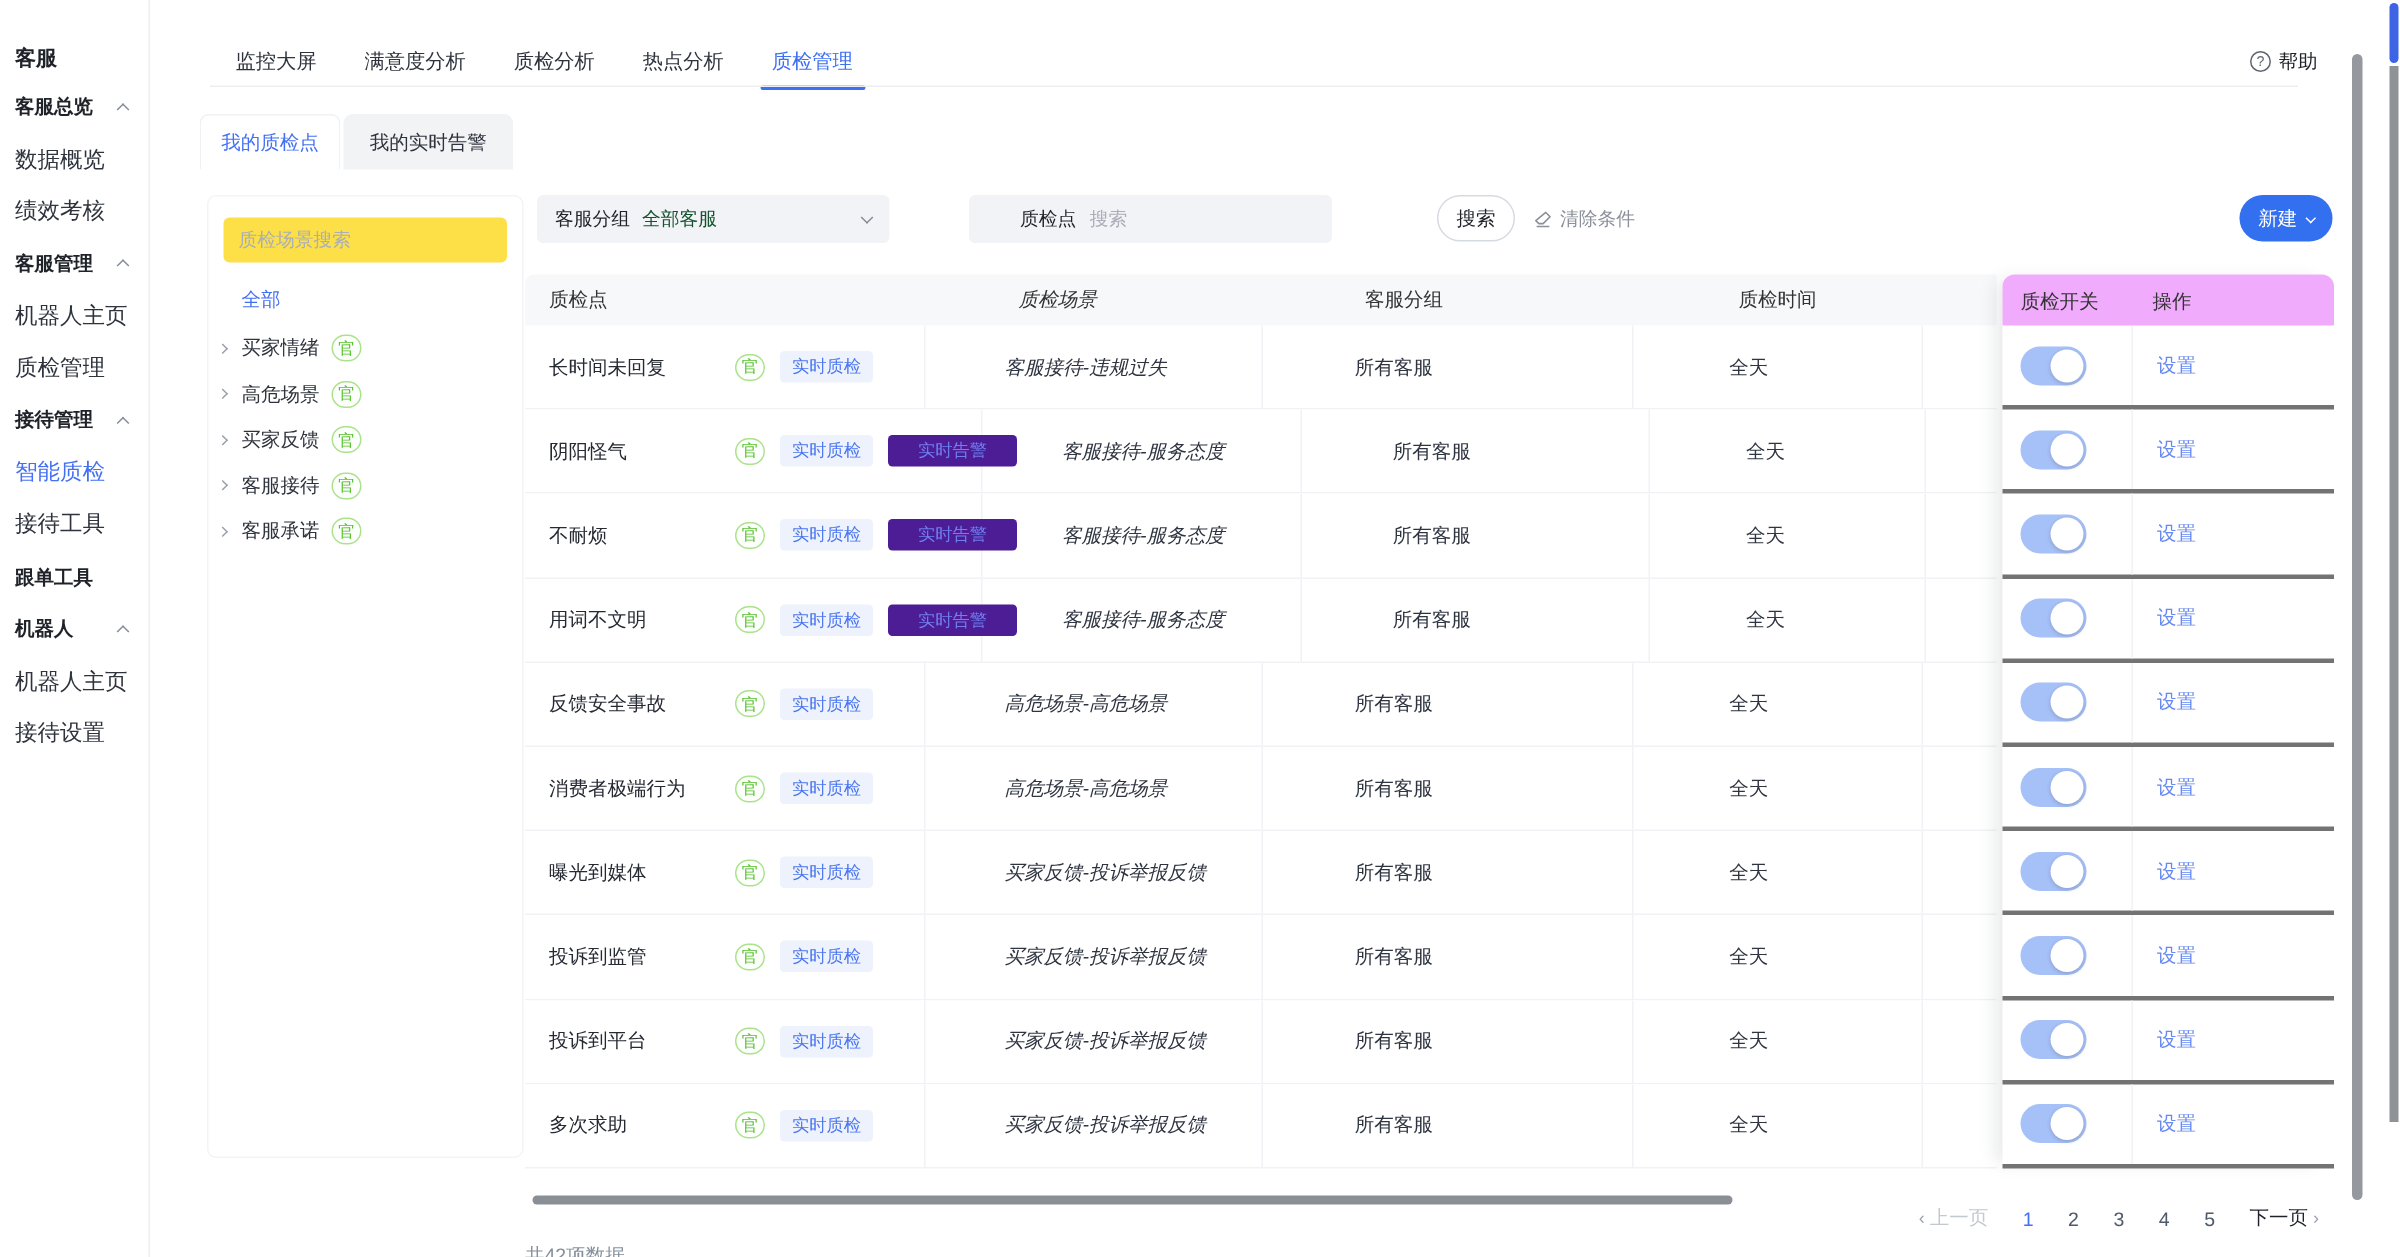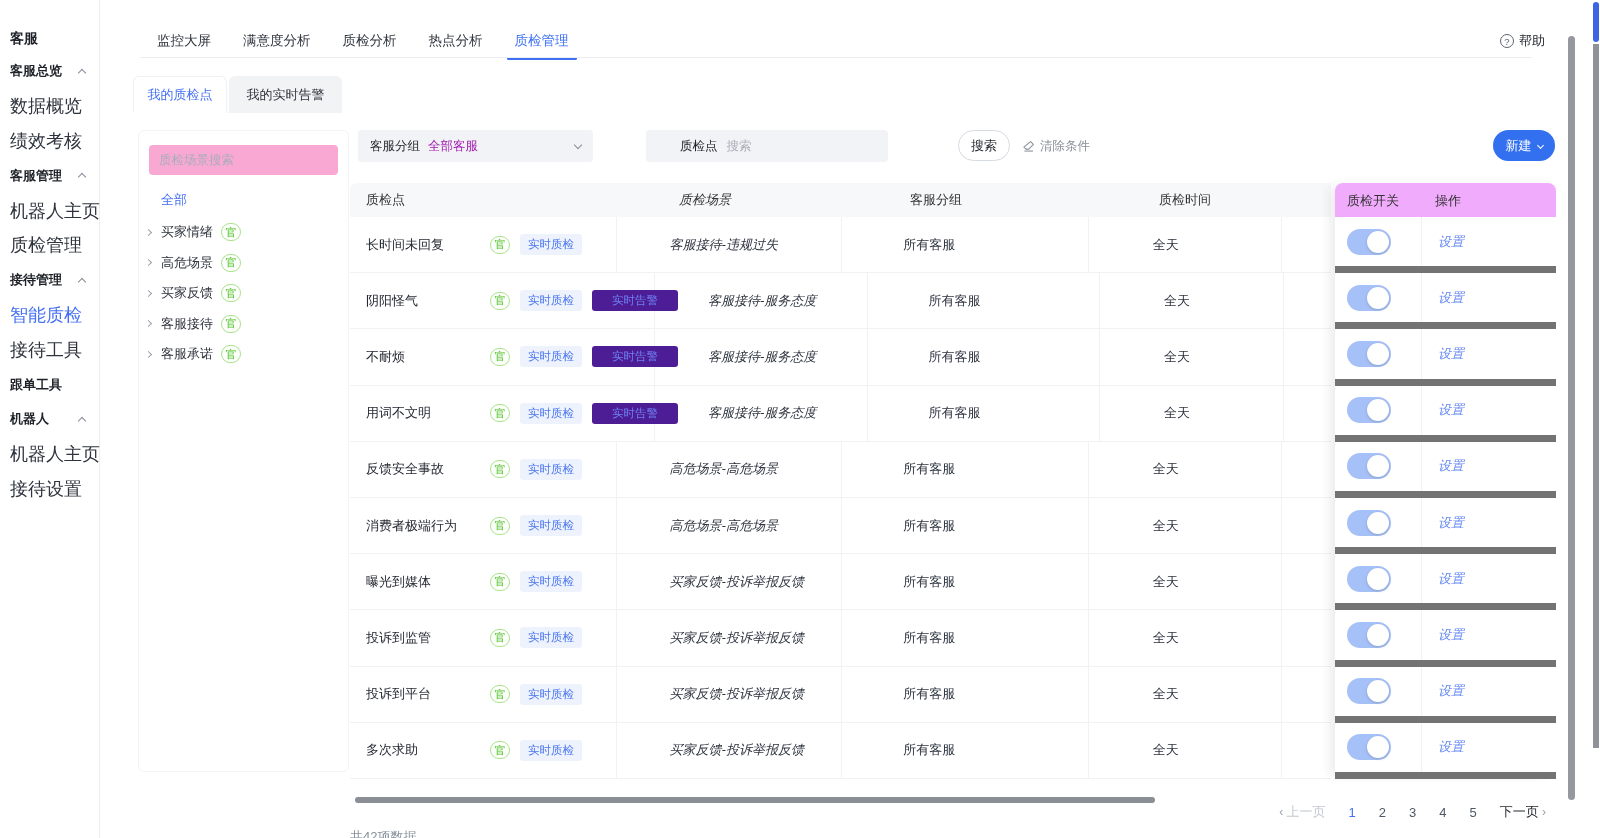--- a/index.html
+++ b/index.html
@@ -2,52 +2,52 @@
 <html><head>
 <meta charset="utf-8">
 <style>
   * { box-sizing: border-box; margin: 0; padding: 0; }
   html,body { width:1600px; height:838px; overflow:hidden; }
   body { font-family:"Liberation Sans",sans-serif; background:#fff; color:#333; position:relative; font-size:13px; }
 
   
   #sidebar { position:absolute; left:0; top:0; width:100px; height:838px; background:#fff; border-right:1px solid #ededf0; }
   .sb-title { margin:30px 0 6px 10px; font-size:14px; font-weight:bold; color:#1f2329; }
-  .sb-item { display:flex; align-items:center; justify-content:space-between; margin:0 14px 0 10px; height:34.8px; font-size:18px; color:#2e333d; cursor:pointer; white-space:nowrap; }
+  .sb-item { display:flex; align-items:center; justify-content:space-between; margin:0 14px 0 10px; height:34.8px; font-size:15px; color:#2e333d; cursor:pointer; white-space:nowrap; }
   .sb-item.group { font-weight:bold; font-size:13px; color:#1f2329; }
   .sb-item.active { color:#4470f3; }
   .chev-up { width:6px; height:6px; border-left:1.4px solid #868c98; border-top:1.4px solid #868c98; transform:rotate(45deg); margin-top:3px; flex:none; }
 
   
   #topnav { position:absolute; left:155px; top:31px; display:flex; gap:28px; font-size:13.5px; color:#2e333d; }
   .nav-tab { position:relative; cursor:pointer; padding:0 2px; height:20px; line-height:20px; }
   .nav-tab.active { color:#3e70f4; }
   .nav-tab.active::after { content:''; position:absolute; left:-6px; right:-6px; bottom:-9px; height:3px; border-radius:2px; background:#3e70f4; }
   #nav-line { position:absolute; left:140px; top:57px; width:1392px; height:1px; background:#ebedf0; }
   #help { position:absolute; right:55px; top:32px; display:flex; align-items:center; gap:5px; font-size:13px; color:#1f2329; cursor:pointer; }
   .q-icon { width:14px; height:14px; border:1.2px solid #5f6672; border-radius:50%; font-size:9.5px; color:#5f6672; display:flex; align-items:center; justify-content:center; }
 
   
   .subtab { position:absolute; top:76px; height:37px; display:flex; align-items:center; justify-content:center; font-size:13px; border-radius:6px 6px 0 0; cursor:pointer; }
   #subtab-points { left:133px; width:94px; background:#fff; border:1px solid #f0f1f4; border-bottom:none; color:#4470f3; }
   #subtab-alerts { left:229px; width:113px; background:#f2f3f5; color:#2e333d; }
 
   
   #tree-panel { position:absolute; left:138px; top:130px; width:211px; height:642px; border:1px solid #f3f4f7; border-radius:6px; background:#fff; }
-  #scene-search { display:block; margin:14px 10px 0 10px; width:189px; height:30px; background:#f9a8d4; border:none; border-radius:4px; padding:0 10px; font-size:12.5px; font-family:inherit; color:#333; outline:none; }
+  #scene-search { display:block; margin:14px 10px 0 10px; width:189px; height:30px; background:#fde047; border:none; border-radius:4px; padding:0 10px; font-size:12.5px; font-family:inherit; color:#333; outline:none; }
   #scene-search::placeholder { color:#a9aeb8; }
   #tree-all { margin:16px 0 8px 22px; color:#4470f3; font-size:13px; cursor:pointer; width:fit-content; }
   .tree-item { display:flex; align-items:center; margin-left:5px; height:30.5px; font-size:13px; color:#2e333d; cursor:pointer; }
   .chev-right { width:5px; height:5px; border-right:1.4px solid #9aa0ab; border-top:1.4px solid #9aa0ab; transform:rotate(45deg); margin:0 10px 0 2px; flex:none; }
   .b-official { display:inline-flex; align-items:center; justify-content:center; min-width:20px; height:18px; padding:0 3px; border:1px solid #abe28c; border-radius:10px; color:#55c12c; font-size:11px; background:#fdfffc; margin-left:8px; flex:none; }
 
   
   #filter-group { position:absolute; left:358px; top:130px; width:235px; height:32px; background:#f2f3f7; border-radius:4px; display:flex; align-items:center; padding:0 12px; cursor:pointer; font-size:12.5px; }
   #filter-group .lbl { color:#1f2329; font-weight:500; }
-  #filter-group .val { color:#a21caf; margin-left:8px; }
+  #filter-group .val { color:#14532d; margin-left:8px; }
   .chev-down { width:6px; height:6px; border-right:1.4px solid #868c98; border-bottom:1.4px solid #868c98; transform:rotate(45deg); margin-left:auto; margin-top:-3px; }
   #filter-point { position:absolute; left:646px; top:130px; width:242px; height:32px; background:#f2f3f7; border-radius:4px; display:flex; align-items:center; padding-left:34px; font-size:12.5px; cursor:text; }
   #filter-point .lbl { color:#1f2329; font-weight:500; }
   #filter-point .ph { color:#a9aeb8; margin-left:9px; }
   #search-btn { position:absolute; left:958px; top:130px; width:52px; height:31px; border:1px solid #d6dae1; border-radius:16px; background:#fff; font-size:13px; color:#1f2329; display:flex; align-items:center; justify-content:center; cursor:pointer; }
   #clear-btn { position:absolute; left:1022px; top:138px; display:flex; align-items:center; gap:5px; font-size:12.5px; color:#8a8f99; cursor:pointer; }
   #create-btn { position:absolute; left:1493px; top:130px; width:62px; height:31px; background:#3370f0; border-radius:16px; color:#fff; font-size:13px; display:flex; align-items:center; justify-content:center; gap:5px; cursor:pointer; }
   #create-btn .chev-down { border-color:#fff; width:5px; height:5px; margin:0 0 0 1px; }
 
   
@@ -65,21 +65,21 @@
   .rname { width:124px; color:#262a33; font-weight:500; flex:none; }
   .b-rt { background:#eef2fd; color:#4b77f0; font-size:11.5px; padding:3px 8px; border-radius:3px; margin-left:10px; flex:none; white-space:nowrap; }
   .b-alarm { background:#4c1d95; color:#6f7ff2; font-size:11.5px; padding:3px 20px; border-radius:3px; margin-left:10px; flex:none; white-space:nowrap; }
   .c1 .b-official { margin-left:0; }
 
   
   #fixed-panel { position:absolute; left:1335px; top:183px; width:221px; height:596px; background:#fff; border-radius:8px 8px 0 0; box-shadow:-8px 0 12px -4px rgba(31,35,41,.10); }
   #fixed-head { height:34px; background:#f0abfc; border-radius:8px 8px 0 0; position:relative; font-size:13px; color:#333; font-weight:500; }
   #fixed-head .h-switch { position:absolute; left:12px; top:9px; }
   #fixed-head .h-ops { position:absolute; left:100px; top:9px; }
-  .frow { display:flex; height:56.2px; border-bottom:7px solid #737373;font-style:italic; }
+  .frow { display:flex; height:56.2px; border-bottom:3px solid #737373; }
   .ftog { width:86px; display:flex; align-items:center; padding-left:12px; }
   .fops { flex:1; display:flex; align-items:center; padding-left:16px; border-left:1px solid #f0f2f5; }
   .switch { width:44px; height:26px; border-radius:13px; background:#a6c0f8; position:relative; cursor:pointer; flex:none; }
   .switch::after { content:''; position:absolute; right:2px; top:2px; width:22px; height:22px; border-radius:50%; background:#fff; box-shadow:0 1px 3px rgba(0,0,0,.18); }
   .setlink { color:#6688f2; cursor:pointer; font-size:13px; }
 
   
   #total { position:absolute; left:350px; top:828px; font-size:13px; color:#86909c; }
   #pagination { position:absolute; right:54px; top:803px; display:flex; align-items:center; gap:23px; font-size:13px; }
   #page-prev { color:#c3c8d1; cursor:default; }

